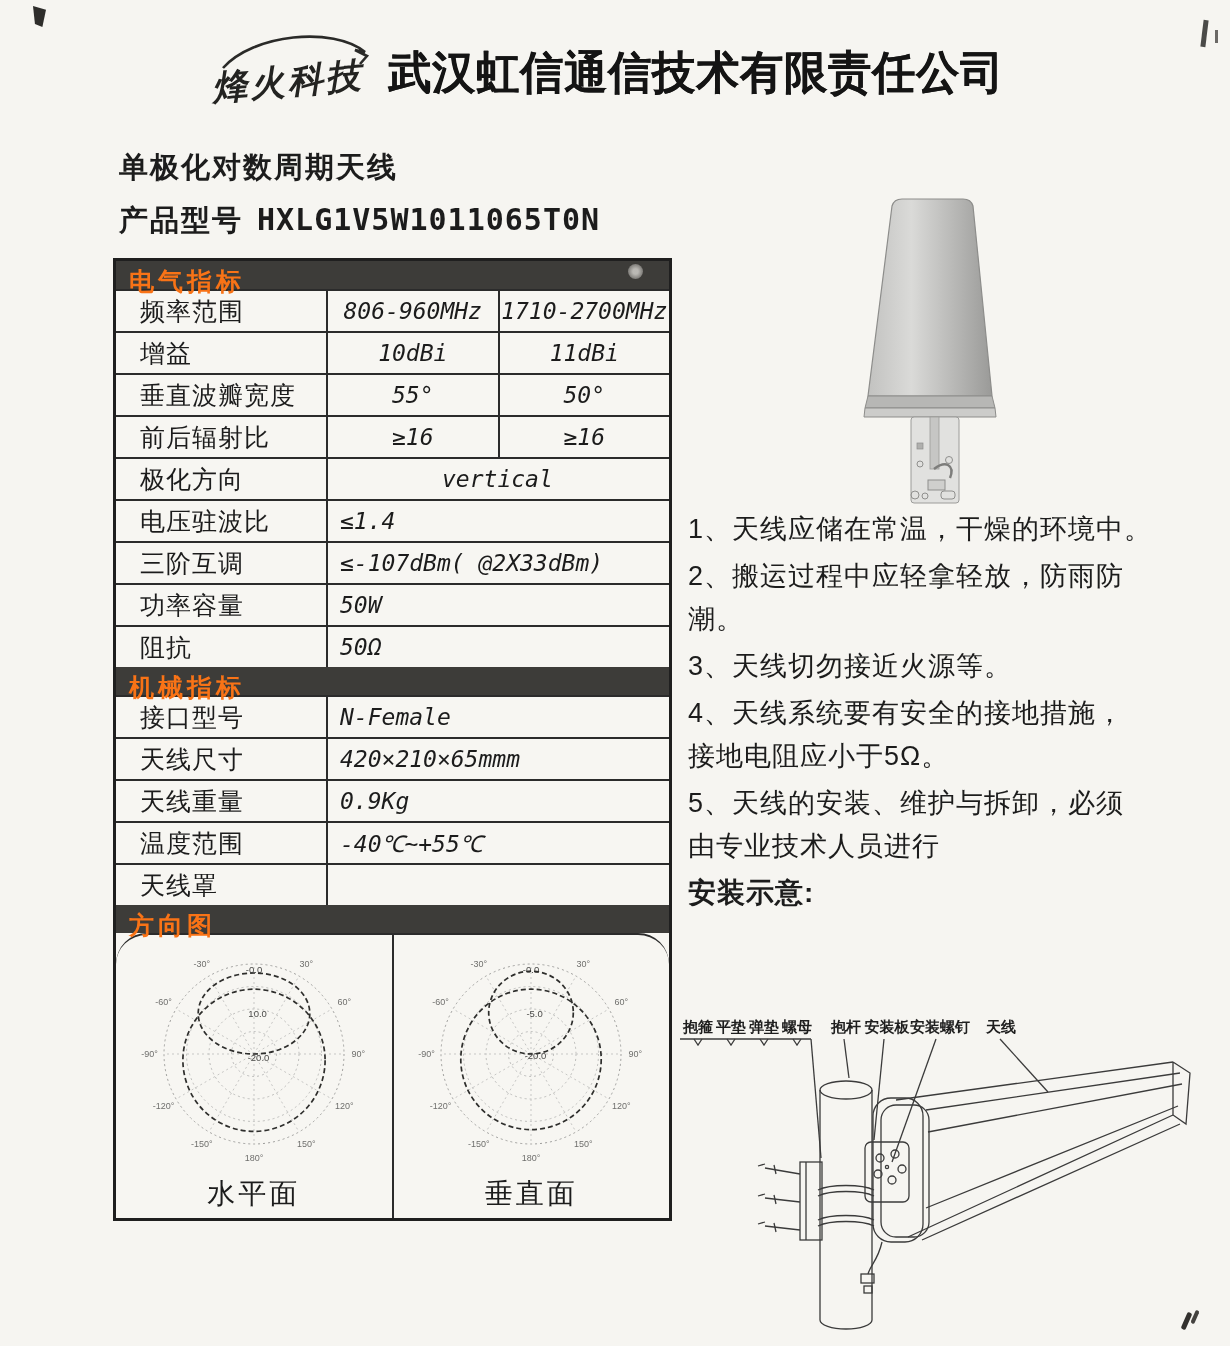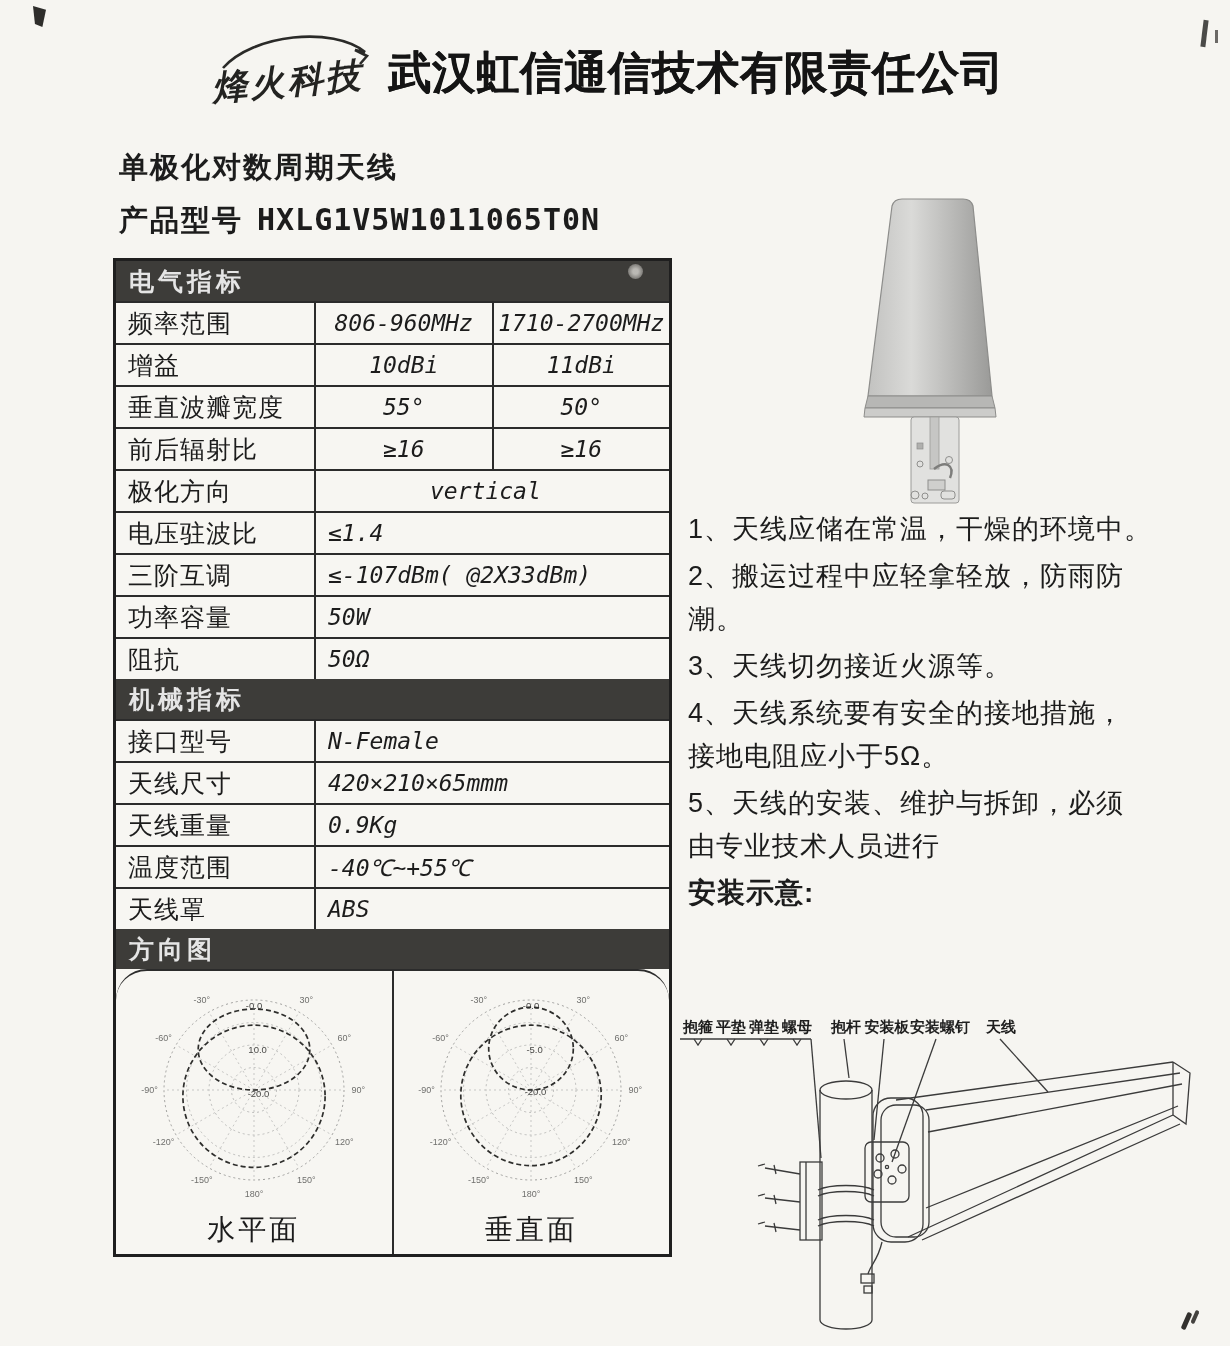--- a/index.html
+++ b/index.html
@@ -12,26 +12,26 @@
            letter-spacing:1px;transform:scaleY(1.05);color:#141414;
            text-shadow:0.6px 0 0 #141414;}
   .title1{position:absolute;left:119px;top:148px;font-size:29px;font-weight:700;letter-spacing:2px;}
   .model-line{position:absolute;left:119px;top:201px;font-size:29px;}
   .model-label{font-weight:700;letter-spacing:2px;margin-right:14px;}
   .model-value{font-family:"DejaVu Sans Mono",monospace;font-weight:600;font-size:30px;letter-spacing:1px;}
 
   
   .spec-table{position:absolute;left:113px;top:258px;width:553px;
               border:3px solid #1f1f1f;background:#f7f6f2;box-sizing:content-box;}
-  .band{height:40px;background:#3d3c39;color:#e5e5e5;font-size:25px;font-weight:700;
+  .band{height:28px;background:#3d3c39;color:#f97316;font-size:25px;font-weight:700;
         line-height:40px;padding-left:13px;letter-spacing:4px;position:relative;}
   .band-stamp{position:absolute;right:26px;top:3px;width:15px;height:15px;border-radius:50%;
               background:radial-gradient(circle,#e4e2dd 25%,#8a8884 75%);opacity:.75;}
   .t-row{display:flex;border-top:2px solid #2b2b2b;height:40px;align-items:stretch;}
-  .t-label{width:186px;padding-left:12px;font-size:25px;flex:none;
+  .t-label{width:186px;padding-left:24px;font-size:25px;flex:none;
            border-right:2px solid #2b2b2b;display:flex;align-items:center;letter-spacing:1px;}
   .t-val{font-family:"DejaVu Sans Mono",monospace;font-size:23px;font-style:italic;}
   .t-val2{flex:1;border-right:2px solid #2b2b2b;display:flex;align-items:center;justify-content:center;}
   .t-row .t-val2:last-child{border-right:none;}
   .t-span{flex:1;padding-left:12px;display:flex;align-items:center;}
   .t-center{padding-left:114px;}
 
   .plots{display:flex;height:283px;border-top:2px solid #2b2b2b;border-radius:31px;}
   .plot-cell{flex:1;position:relative;}
   .plot-cell + .plot-cell{border-left:2px solid #2b2b2b;}
@@ -165,21 +165,20 @@
         <div class="t-row">
           <div class="t-label">天线重量</div>
           <div class="t-val t-span">0.9Kg</div>
         </div>
         <div class="t-row">
           <div class="t-label">温度范围</div>
           <div class="t-val t-span">-40℃~+55℃</div>
         </div>
         <div class="t-row">
           <div class="t-label">天线罩</div>
-          <div class="t-val t-span">ABS</div>
         </div>
       </div>
 
     <div class="band">
       <span>方向图</span>
     </div>
     <div class="plots">
       <div class="plot-cell">
         <svg id="polar-h" class="polar" width="272" height="244">
             <circle cx="136" cy="117" r="90" fill="none" stroke="#9f9f9d" stroke-width="1" stroke-dasharray="2 3"></circle>

